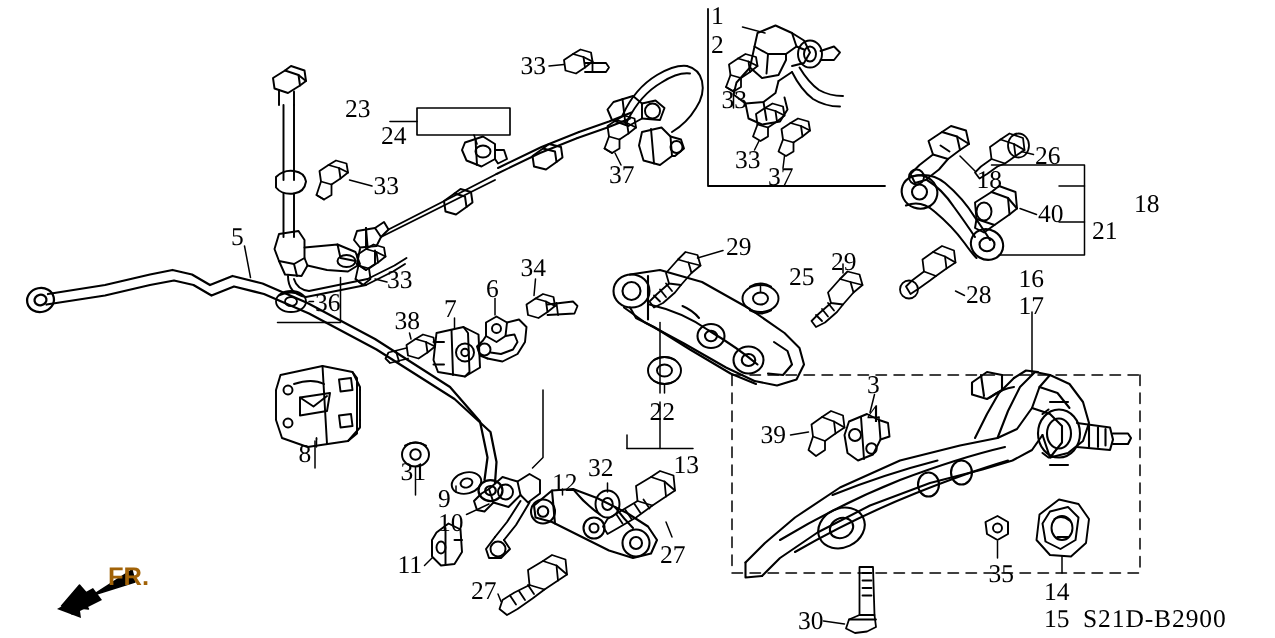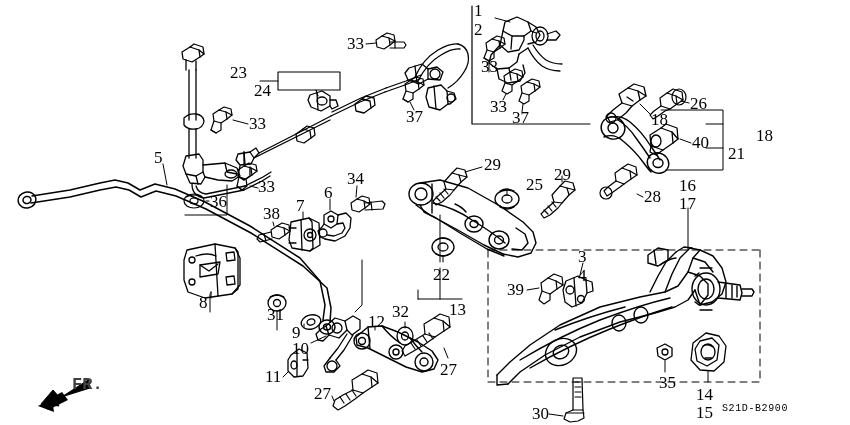--- a/index.html
+++ b/index.html
@@ -2,22 +2,22 @@
 <html><head>
 <meta charset="utf-8">
 <title>Parts Diagram</title>
 <style>
   html,body{margin:0;padding:0;background:#ffffff;}
   body{font-family:"Liberation Serif", serif;}
   #page{position:relative;width:850px;height:425px;background:#fff;overflow:hidden;}
   #svgroot{position:absolute;left:0;top:0;width:850px;height:425px;}
   .lbl{position:absolute;font-family:"Liberation Serif", serif;font-size:17px;color:#000;
        line-height:1;white-space:nowrap;font-weight:400;}
-  .code{position:absolute;font-family:Liberation Mono, monospace;font-size:10px;letter-spacing:0.6px;color:#000;white-space:nowrap;}
-  .fr{position:absolute;font-family:Liberation Mono, monospace;font-size:17px;font-weight:bold;color:#404040;white-space:nowrap;}
+  .code{position:absolute;font-family:Liberation Serif, serif;font-size:17px;letter-spacing:0.6px;color:#000;white-space:nowrap;}
+  .fr{position:absolute;font-family:Liberation Sans, sans-serif;font-size:17px;font-weight:bold;color:#a16207;white-space:nowrap;}
 </style>
 </head>
 <body>
 
 <div id="page">
 
   <svg id="svgroot" viewBox="0 0 850 425">
     <g fill="none" stroke="#000" stroke-width="1.4" stroke-linecap="round" stroke-linejoin="round">
 
       <g stroke-width="1.2">

